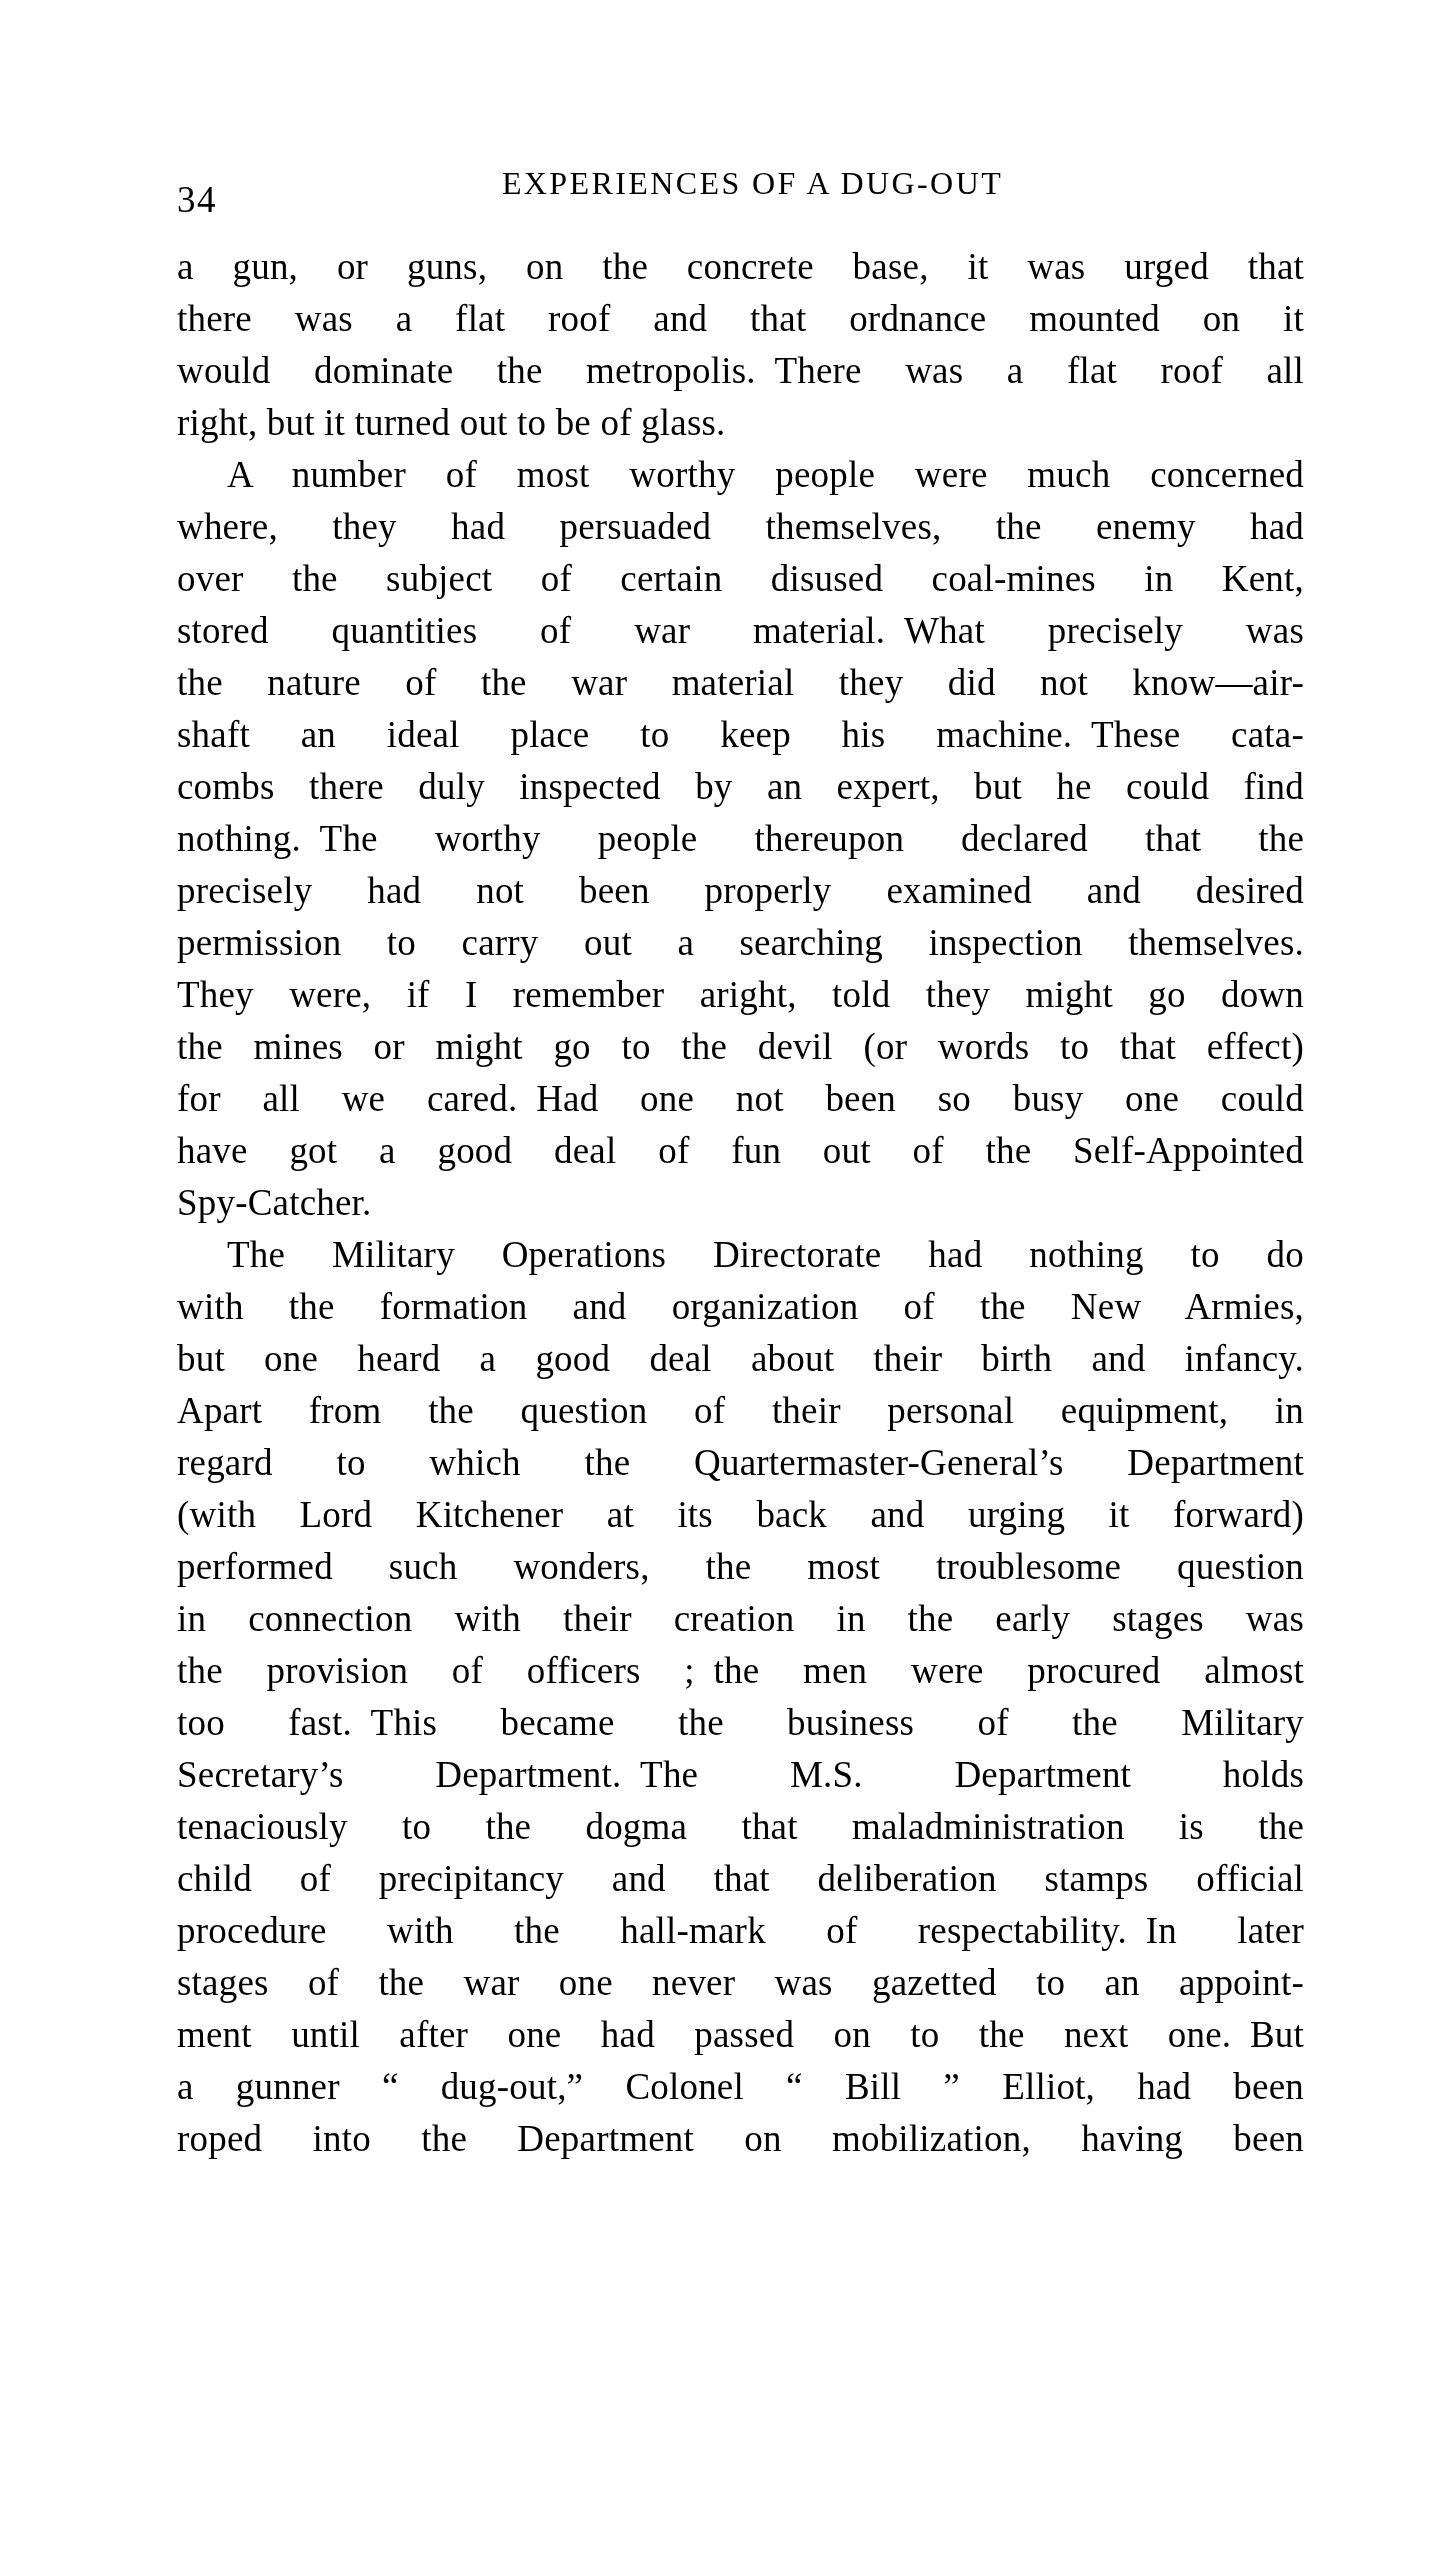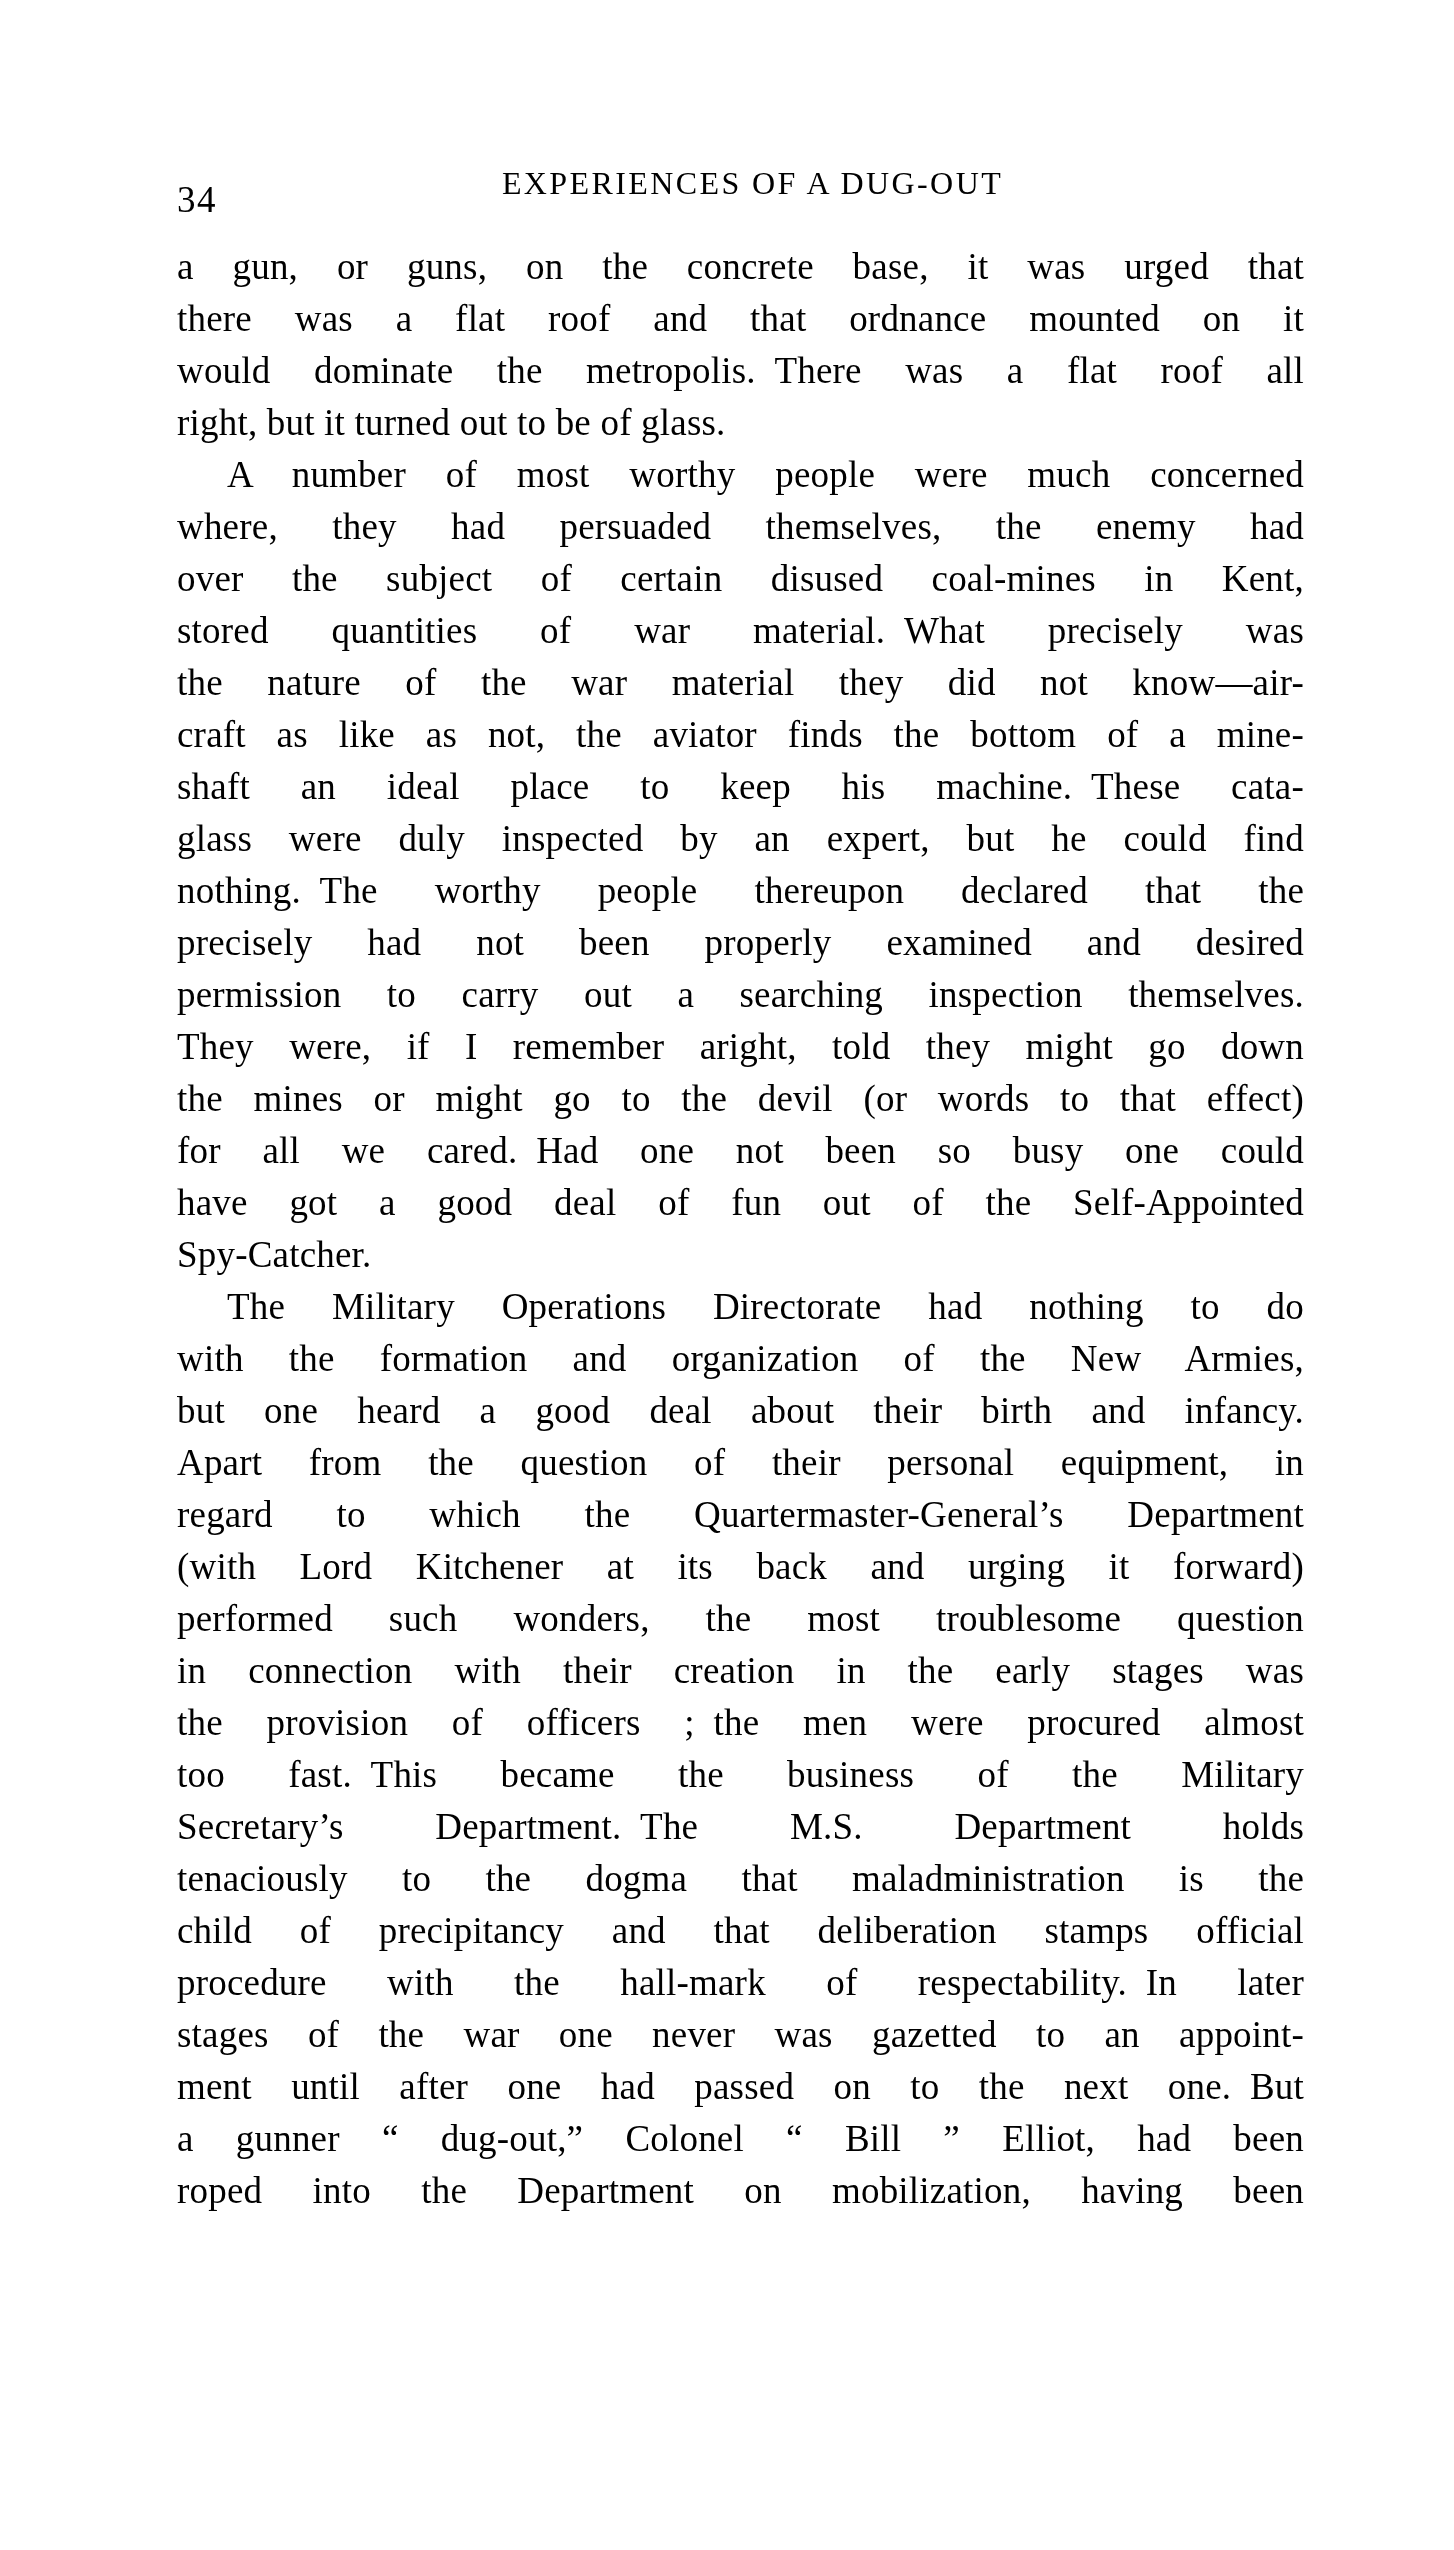--- a/index.html
+++ b/index.html
@@ -74,23 +74,22 @@
   <div class="textblock">
     <div class="line">a gun, or guns, on the concrete base, it was urged that</div>
     <div class="line">there was a flat roof and that ordnance mounted on it</div>
     <div class="line">would dominate the metropolis. There was a flat roof all</div>
     <div class="line nojust">right, but it turned out to be of glass.</div>
     <div class="line indent">A number of most worthy people were much concerned</div>
     <div class="line">where, they had persuaded themselves, the enemy had</div>
     <div class="line">over the subject of certain disused coal-mines in Kent,</div>
     <div class="line">stored quantities of war material. What precisely was</div>
     <div class="line">the nature of the war material they did not know—air-</div>
-    <div class="line">craft as like as not, the aviator finds the bottom of a mine-</div>
     <div class="line">shaft an ideal place to keep his machine. These cata-</div>
-    <div class="line">glass were duly inspected by an expert, but he could find</div>
+    <div class="line">combs there duly inspected by an expert, but he could find</div>
     <div class="line">nothing. The worthy people thereupon declared that the</div>
     <div class="line">precisely had not been properly examined and desired</div>
     <div class="line">permission to carry out a searching inspection themselves.</div>
     <div class="line">They were, if I remember aright, told they might go down</div>
     <div class="line">the mines or might go to the devil (or words to that effect)</div>
     <div class="line">for all we cared. Had one not been so busy one could</div>
     <div class="line">have got a good deal of fun out of the Self-Appointed</div>
     <div class="line nojust">Spy-Catcher.</div>
     <div class="line indent">The Military Operations Directorate had nothing to do</div>
     <div class="line">with the formation and organization of the New Armies,</div>

